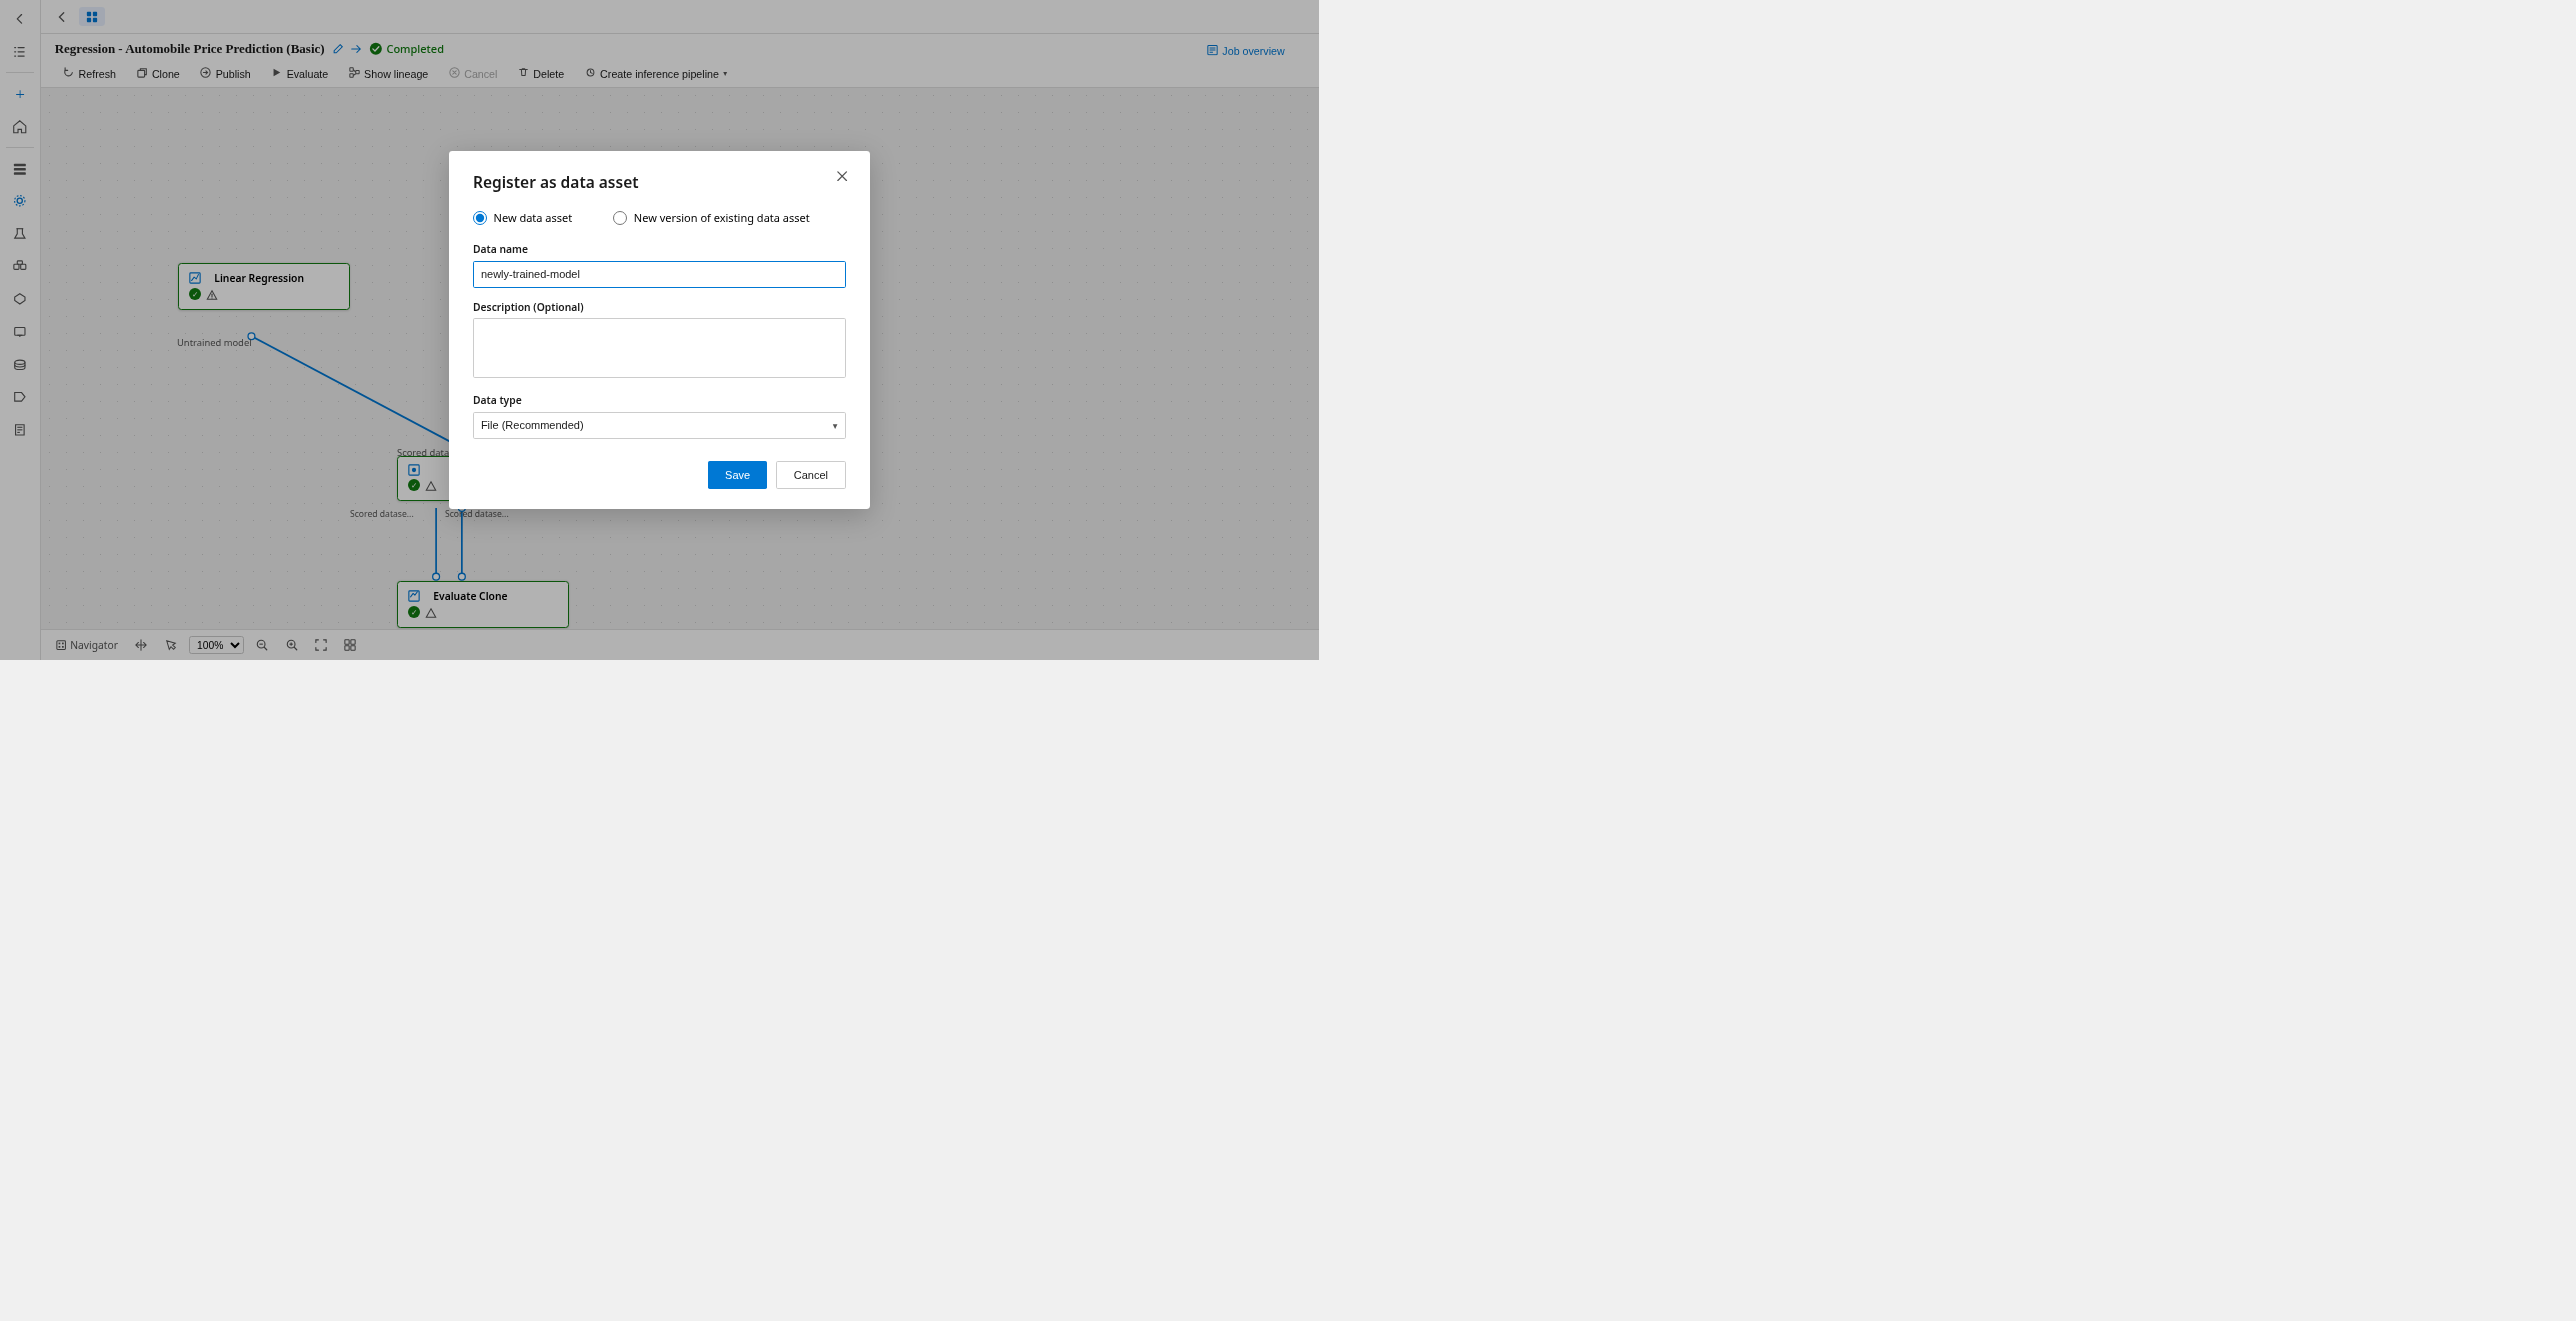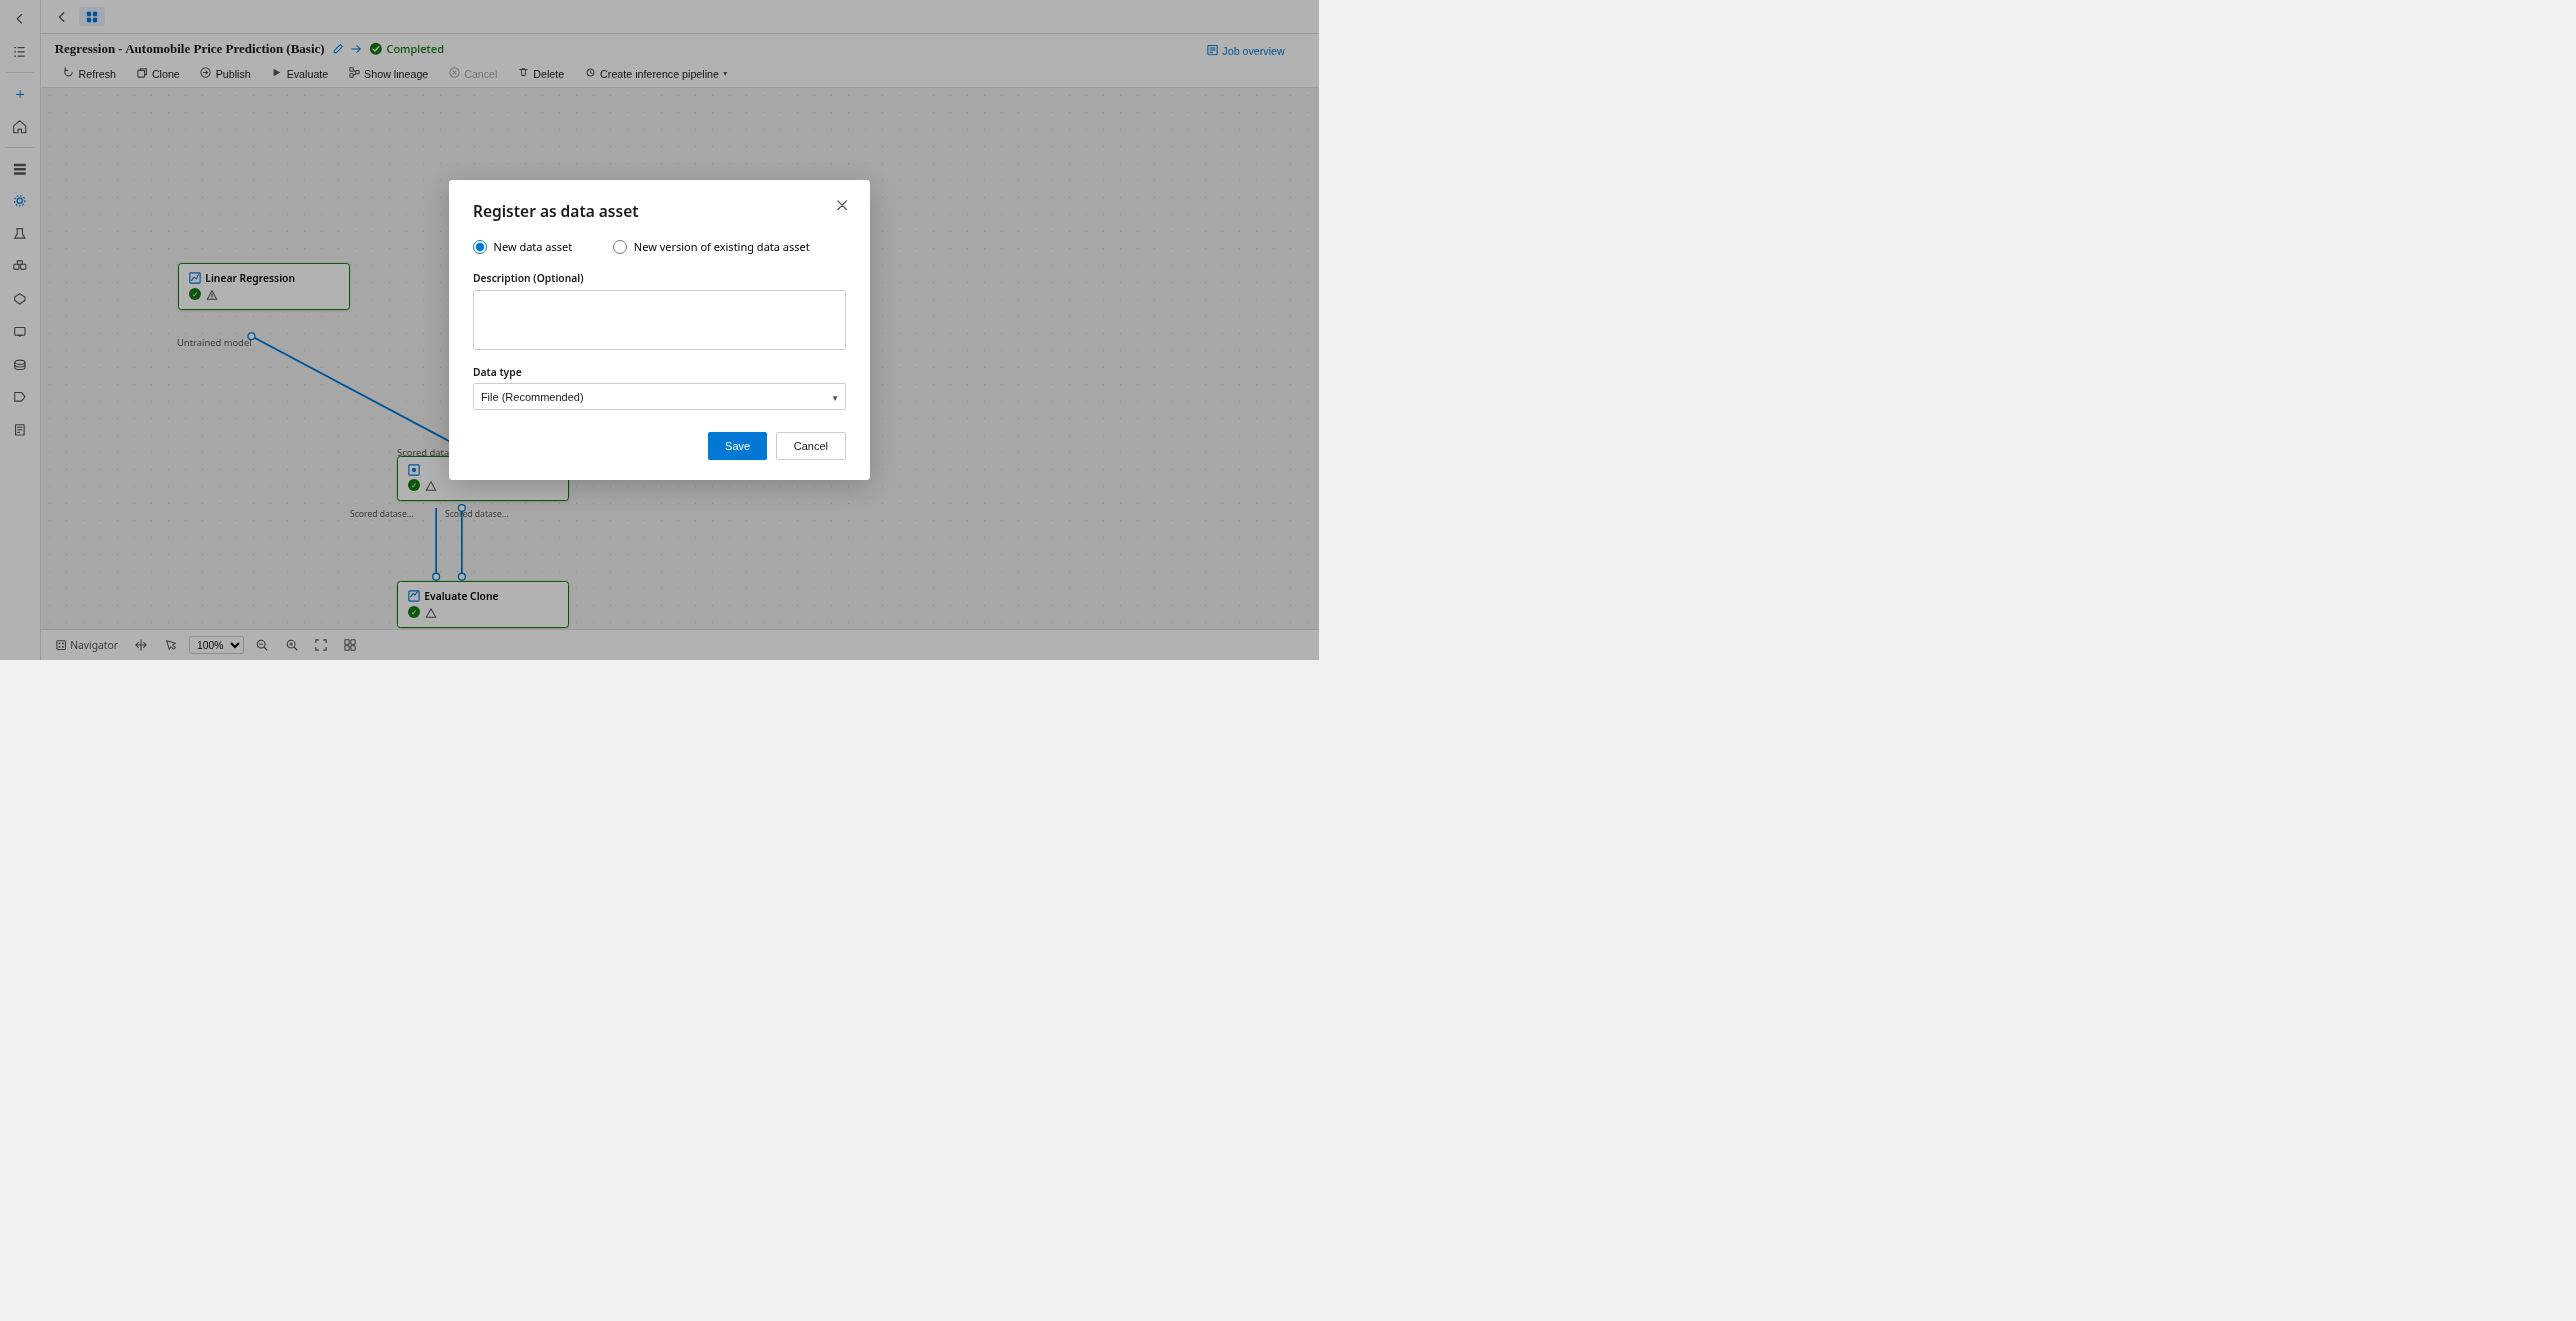--- a/index.html
+++ b/index.html
@@ -143,21 +143,21 @@
       background: #fff;
       border: 1.3px solid #107c10;
       border-radius: 3.4px;
       padding: 6.9px 10.3px;
       min-width: 155px;
       box-shadow: 0 0.9px 2.6px rgba(0,0,0,0.15);
     }
     .node-title {
       font-size: 10.3px;
       font-weight: 600;
-      display: flex; align-items: center; gap: 4px;
+      display: flex; align-items: center; gap: 13px;
     }
     .node-icons {
       display: flex; gap: 3.4px;
       margin-top: 3.4px;
     }
     .node-icon-small {
       width: 13.7px; height: 13.7px;
       display: flex; align-items: center; justify-content: center;
     }
     .check-circle {
@@ -733,20 +733,24 @@
       <label class="radio-option">
         <input type="radio" class="radio-input" name="asset-type" checked="" style="">
         <span>New data asset</span>
       </label>
       <label class="radio-option">
         <input type="radio" class="radio-input" name="asset-type" style="">
         <span>New version of existing data asset</span>
       </label>
     </div>
 
+    <div class="form-group">
+      <label class="form-label">Data name</label>
+      <input type="text" class="form-input" value="newly-trained-model" style="">
+    </div>
 
     <div class="form-group">
       <label class="form-label">Description (Optional)</label>
       <textarea class="form-textarea" style=""></textarea>
     </div>
 
     <div class="form-group">
       <label class="form-label">Data type</label>
       <div class="form-select-wrapper">
         <select class="form-select">

